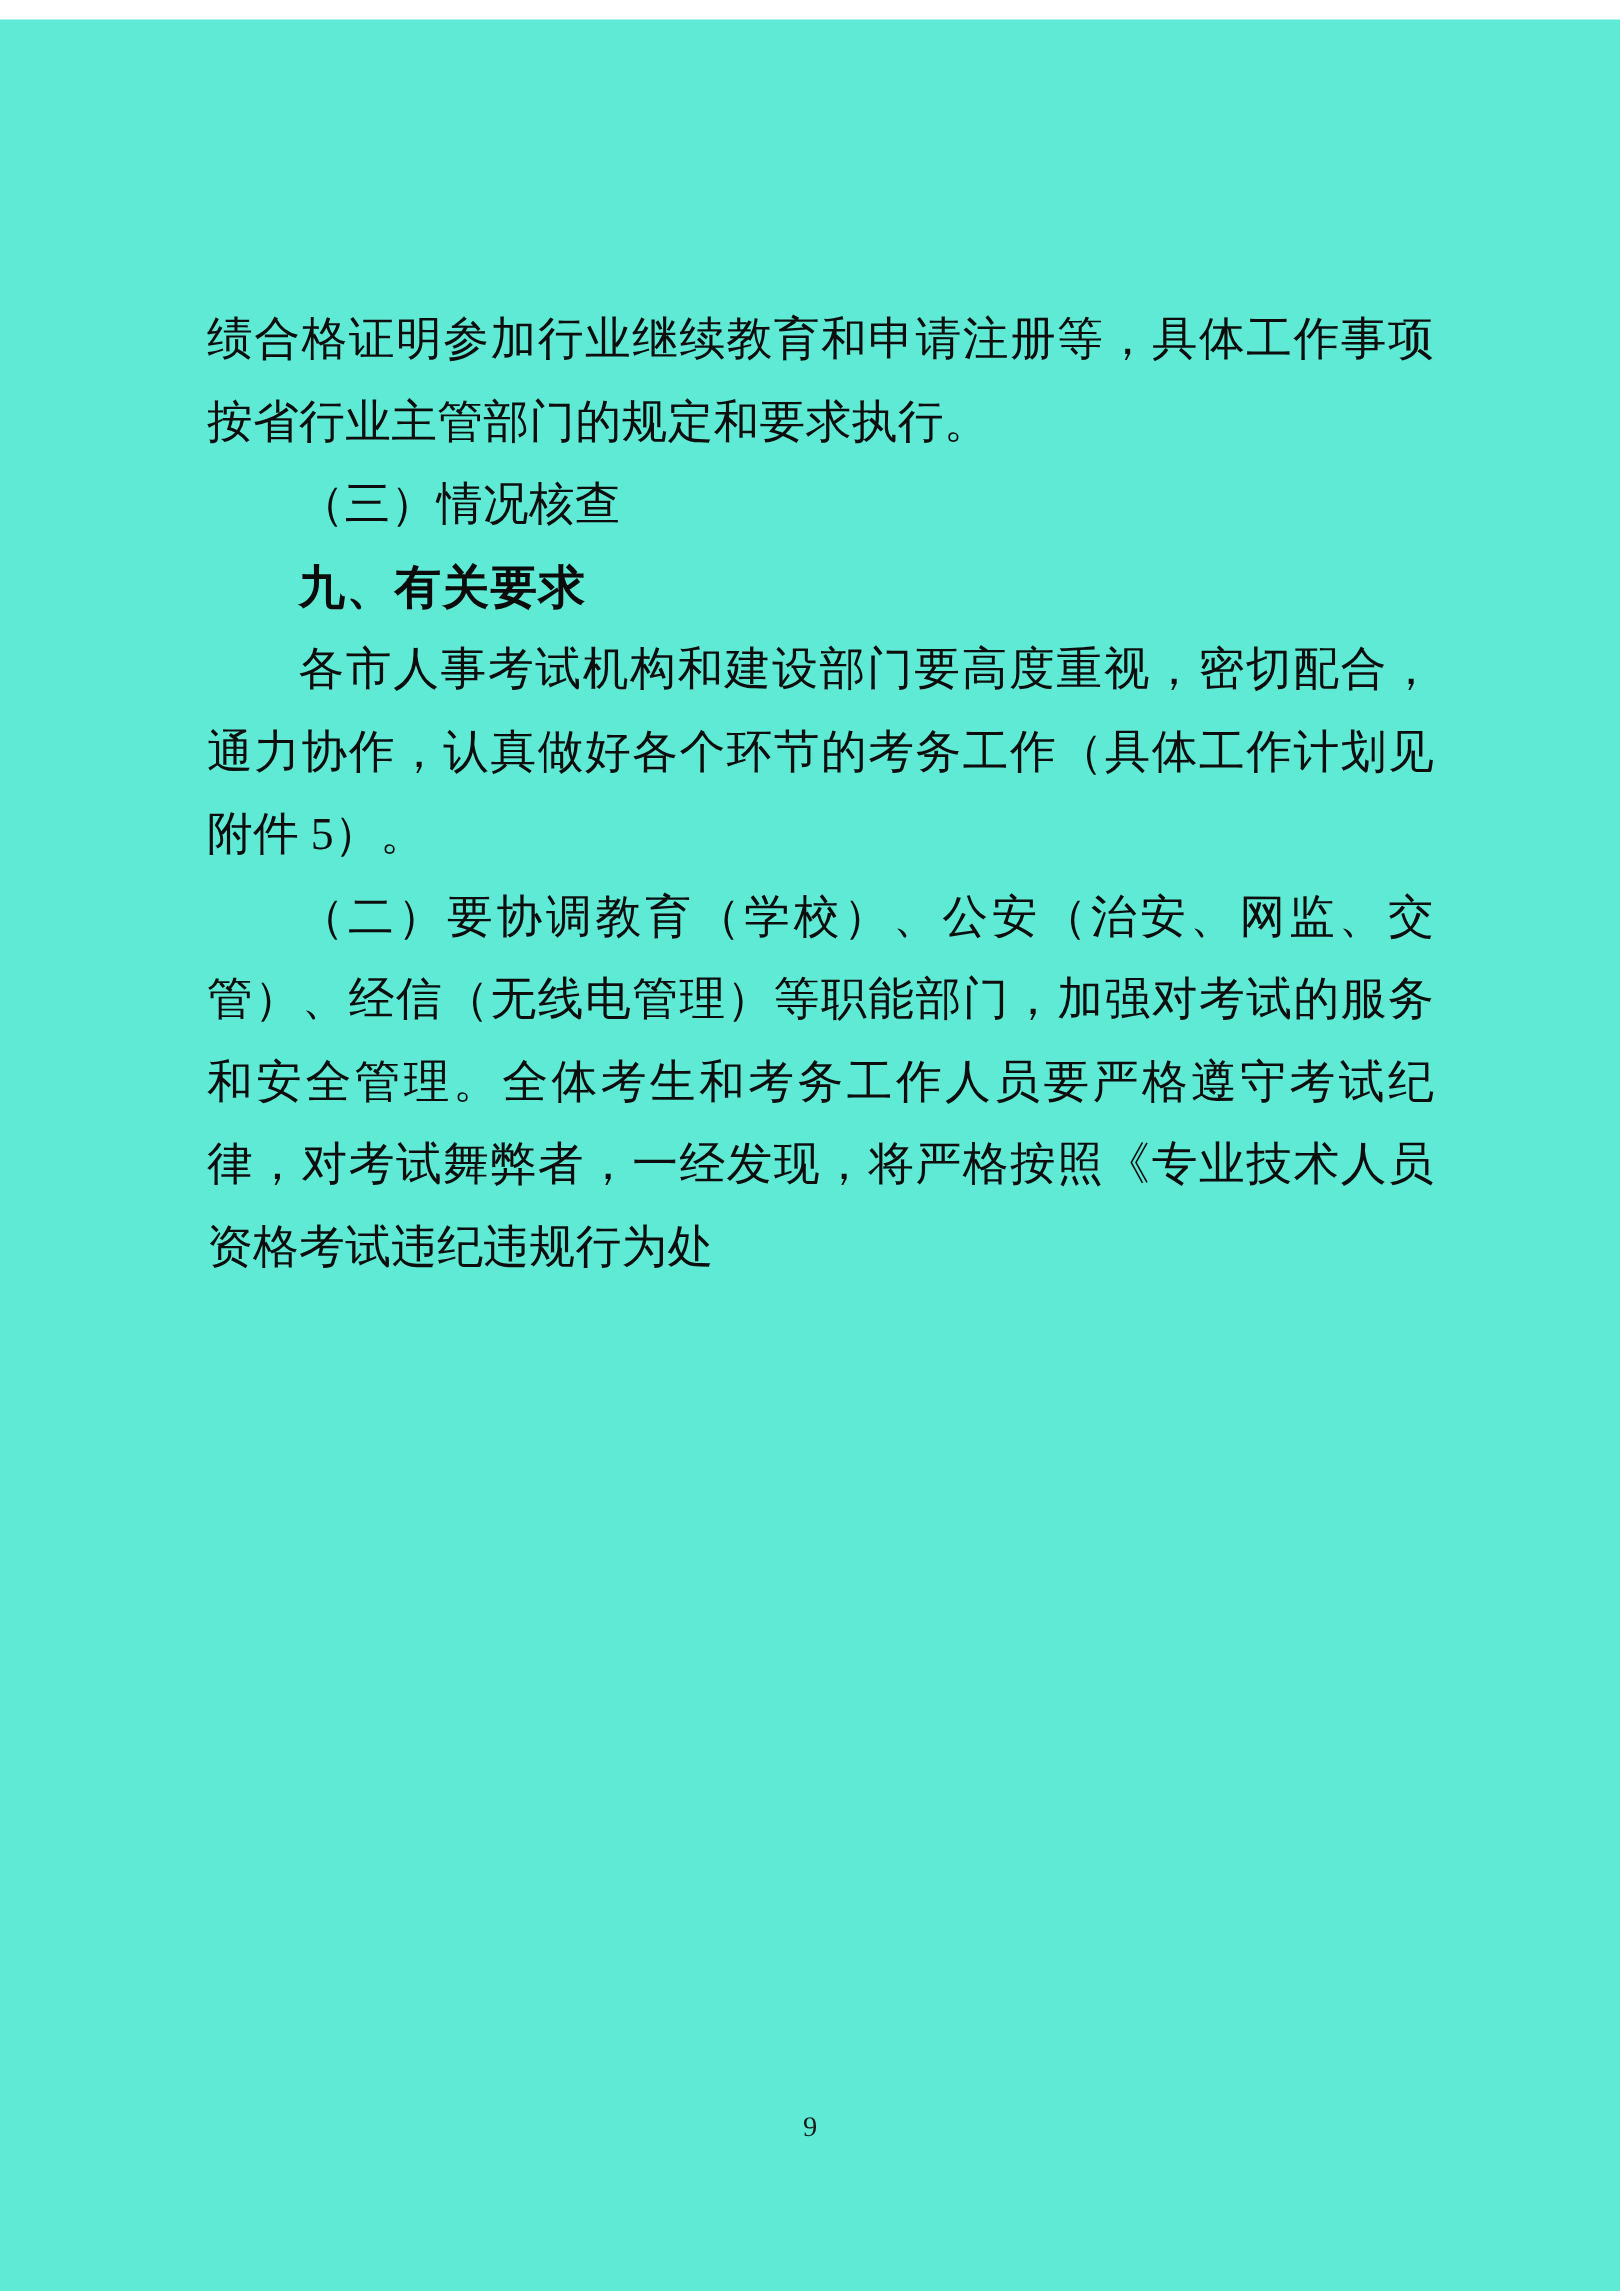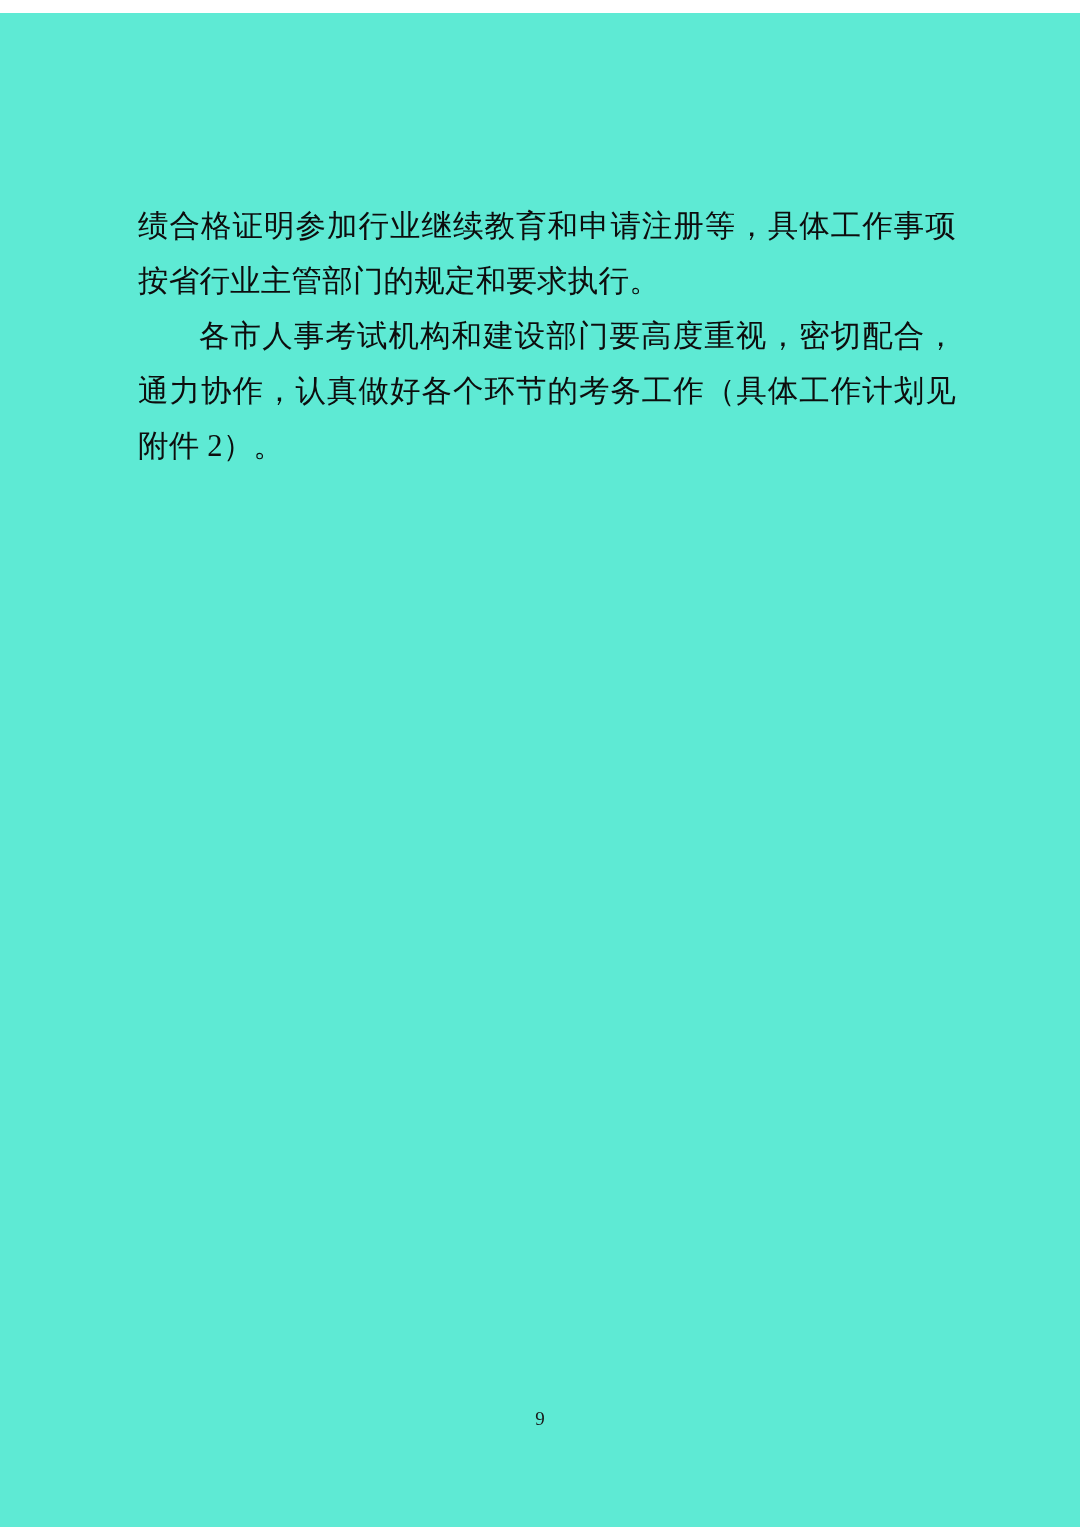--- a/index.html
+++ b/index.html
@@ -57,23 +57,26 @@
   }
 </style>
 </head>
 <body>
 
 <div class="page">
   <div class="content">
 
     <p class="para">绩合格证明参加行业继续教育和申请注册等，具体工作事项按省行业主管部门的规定和要求执行。</p>
 
+    <p class="para indent">（三）情况核查</p>
 
 
+    <p class="heading">九、有关要求</p>
 
-    <p class="para indent">各市人事考试机构和建设部门要高度重视，密切配合，通力协作，认真做好各个环节的考务工作（具体工作计划见附件 2）。</p>
+    <p class="para indent">各市人事考试机构和建设部门要高度重视，密切配合，通力协作，认真做好各个环节的考务工作（具体工作计划见附件 5）。</p>
 
 
+    <p class="para indent">（二）要协调教育（学校）、公安（治安、网监、交管）、经信（无线电管理）等职能部门，加强对考试的服务和安全管理。全体考生和考务工作人员要严格遵守考试纪律，对考试舞弊者，一经发现，将严格按照《专业技术人员资格考试违纪违规行为处</p>
 
   </div>
 
   <div class="pagenum">9</div>
 </div>
 
 </body></html>

